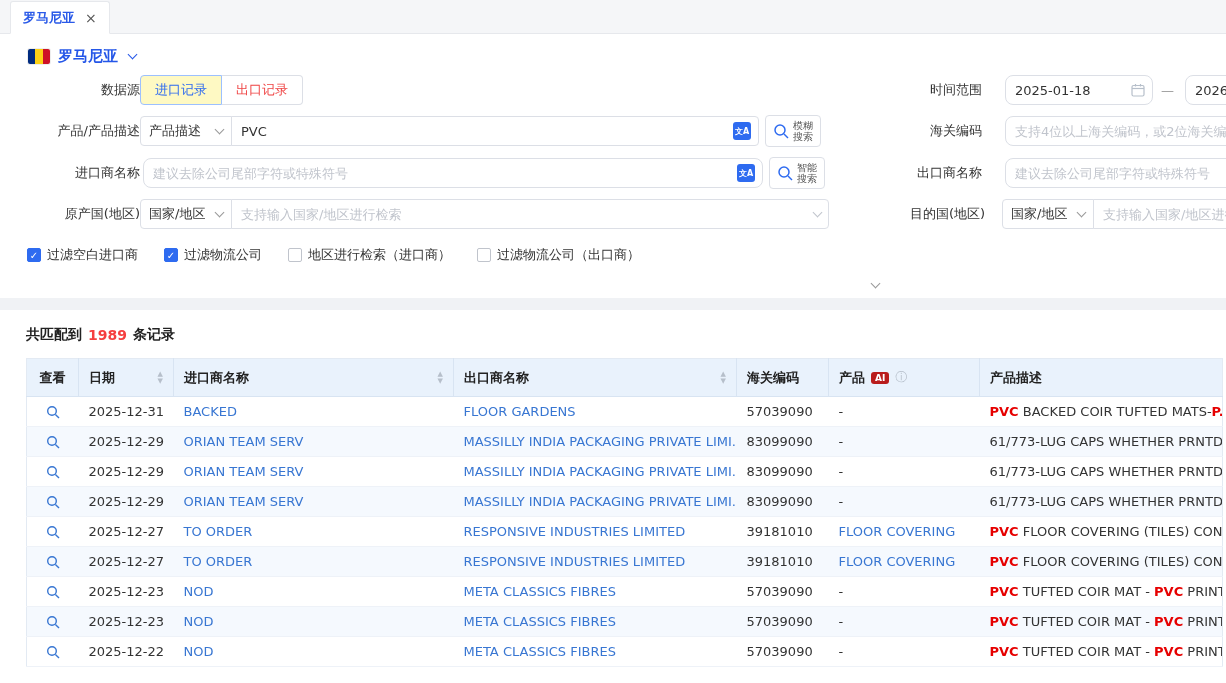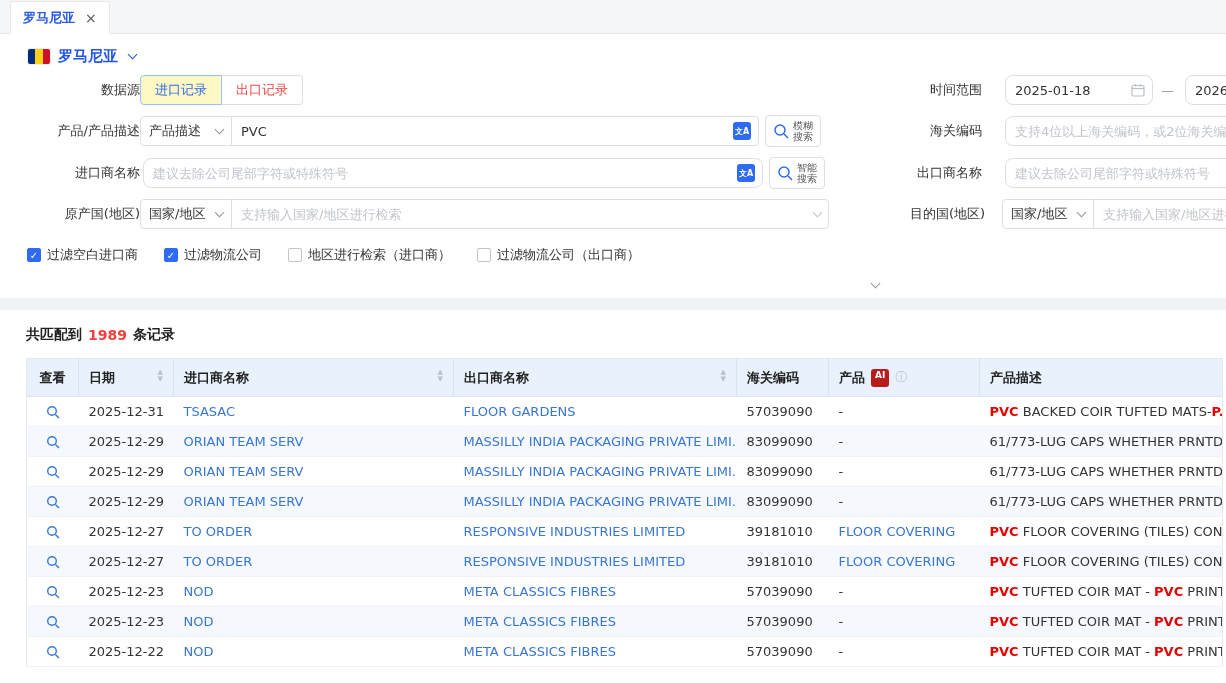--- a/index.html
+++ b/index.html
@@ -63,21 +63,21 @@
   .collapse-btn { position:absolute; left:872px; top:3px; color:#999; cursor:pointer; }
   .section-gap { height:12px; background:#f0f2f5; }
   
   .results { padding:16px 0 0 26px; }
   .summary { display:flex; align-items:center; gap:6px; font-weight:700; font-size:14px; color:#222; }
   .count { color:#f53f3f; }
   table.grid { border-collapse:collapse; table-layout:fixed; width:1196px; margin-top:14px; border:1px solid #e3eaf3; }
   .grid th { background:#e9f2fc; height:38px; padding:0 10px; text-align:left; font-size:13px; font-weight:700;
     color:#222; border-right:1px solid #d8e4f2; border-bottom:1px solid #d8e4f2; }
   .grid th:last-child { border-right:none; }
-  .th-inner { display:flex; gap:6px; }
+  .th-inner { display:flex; align-items:center; gap:6px; }
   .th-inner.center { justify-content:center; }
   .sort { margin-left:auto; display:flex; flex-direction:column; color:#b6bfca; font-size:7px; line-height:7px; }
   .ai-badge { background:#b91c1c; color:#fff; font-size:9px; font-weight:700; border-radius:3px; padding:1px 4px; }
   .info-i { color:#b6bfca; font-size:12px; font-weight:400; }
   .grid td { height:30px; padding:0 10px; border-bottom:1px solid #eef2f8; white-space:nowrap; overflow:hidden;
     font-size:13px; color:#333; background:#fff; }
   .grid tr.alt td { background:#f5f9fe; }
   .grid td.center { text-align:center; padding:0; }
   a.cell-link { color:#3876d2; text-decoration:none; cursor:pointer; }
   .red { color:#e60000; font-weight:700; }
@@ -310,21 +310,21 @@
         </thead>
         <tbody>
           <tr>
             <td class="center"><span class="view-icon">
                 <svg width="14" height="14" viewBox="0 0 14 14">
                   <circle cx="6" cy="6" r="4.3" fill="none" stroke="#3876d2" stroke-width="1.4"></circle>
                   <line x1="9.4" y1="9.4" x2="13" y2="13" stroke="#3876d2" stroke-width="1.4"></line>
                 </svg>
               </span></td>
             <td>2025-12-31</td>
-            <td><a class="cell-link">TSASAC</a></td>
+            <td><a class="cell-link">BACKED</a></td>
             <td><a class="cell-link">FLOOR GARDENS</a></td>
             <td>57039090</td>
             <td>-</td>
             <td><span class="red">PVC</span><span> BACKED COIR TUFTED MATS-</span><span class="red">P...</span></td>
           </tr>
           <tr class="alt">
             <td class="center"><span class="view-icon">
                 <svg width="14" height="14" viewBox="0 0 14 14">
                   <circle cx="6" cy="6" r="4.3" fill="none" stroke="#3876d2" stroke-width="1.4"></circle>
                   <line x1="9.4" y1="9.4" x2="13" y2="13" stroke="#3876d2" stroke-width="1.4"></line>

